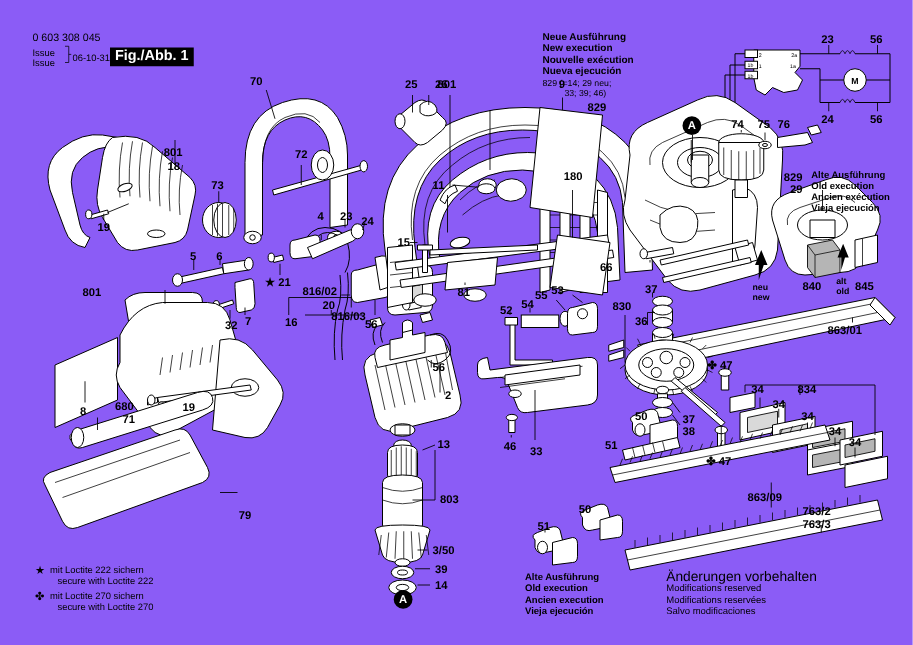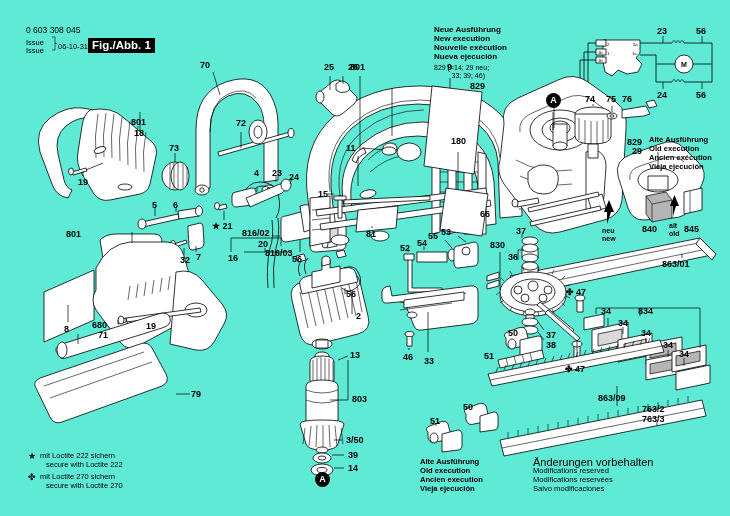--- a/index.html
+++ b/index.html
@@ -1,18 +1,18 @@
 <!DOCTYPE html>
 <html><head>
 <meta charset="utf-8">
 <style>
   html,body{margin:0;padding:0;background:#fff;}
   body{width:730px;height:516px;position:relative;overflow:hidden;
        font-family:"Liberation Sans",sans-serif;color:#000;}
-  #sheet{position:absolute;left:0;top:0;width:730px;height:516px;background:#5eead4;}
+  #sheet{position:absolute;left:0;top:0;width:730px;height:516px;background:#8b5cf6;}
   .lbl{position:absolute;font-size:9px;line-height:10px;white-space:pre;font-weight:700;letter-spacing:0px;}
   .txt{position:absolute;font-size:7.5px;line-height:8.6px;white-space:pre;}
   .bold{font-weight:700;}
   .figbox{position:absolute;background:#000;color:#fff;font-weight:700;font-size:11.5px;
           padding:1px 4px 2px 4px;letter-spacing:0px;}
   .hdr{position:absolute;font-size:8px;line-height:9px;white-space:pre;}
   svg{position:absolute;left:0;top:0;}
   .s{fill:none;stroke:#000;stroke-width:0.8;}
   .sf{fill:#fff;stroke:#000;stroke-width:0.8;}
   .thin{fill:none;stroke:#000;stroke-width:0.6;}
@@ -553,21 +553,21 @@
   <div class="lbl" style="left:242px;top:228px;">816/02</div>
   <div class="lbl" style="left:258px;top:239px;">20</div>
   <div class="lbl" style="left:228px;top:253px;">16</div>
   <div class="lbl" style="left:265px;top:248px;">816/03</div>
   <div class="lbl" style="left:292px;top:254px;">56</div>
   <div class="lbl" style="left:66px;top:229px;">801</div>
   <div class="lbl" style="left:64px;top:324px;">8</div>
   <div class="lbl" style="left:92px;top:320px;">680</div>
   <div class="lbl" style="left:98px;top:330px;">71</div>
   <div class="lbl" style="left:146px;top:321px;">19</div>
-  <div class="lbl" style="left:191px;top:389px;">79</div>
+  <div class="lbl" style="left:191px;top:407px;">79</div>
   <div class="lbl" style="left:346px;top:289px;">56</div>
   <div class="lbl" style="left:356px;top:311px;">2</div>
   <div class="lbl" style="left:350px;top:350px;">13</div>
   <div class="lbl" style="left:352px;top:394px;">803</div>
   <div class="lbl" style="left:346px;top:435px;">3/50</div>
   <div class="lbl" style="left:348px;top:450px;">39</div>
   <div class="lbl" style="left:348px;top:463px;">14</div>
   <div class="lbl" style="left:403px;top:352px;">46</div>
   <div class="lbl" style="left:424px;top:356px;">33</div>
   <div class="lbl" style="left:324px;top:62px;">25</div>

